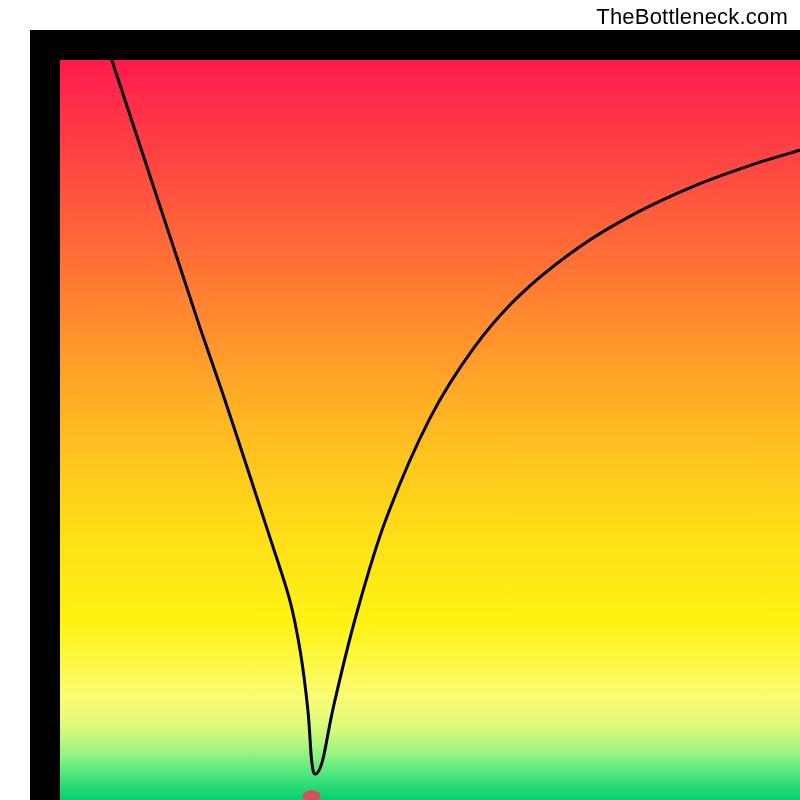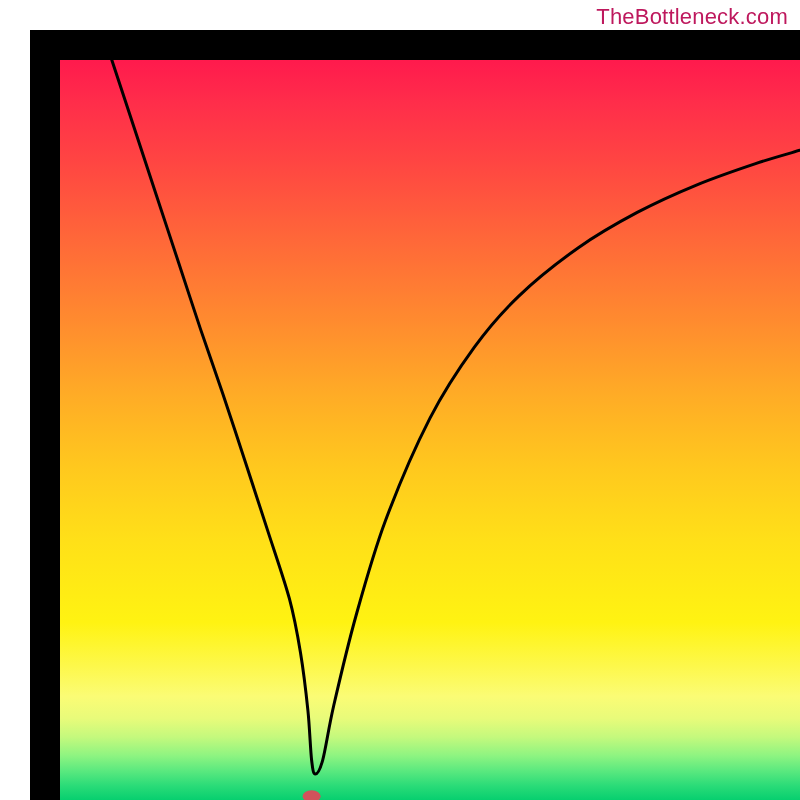--- a/index.html
+++ b/index.html
@@ -48,21 +48,21 @@
     position: absolute;
     left: 0;
     top: 0;
     width: 740px;
     height: 740px;
   }
   .watermark {
     position: absolute;
     top: 4px;
     right: 12px;
-    color: #be185d;
+    color: #000000;
     font-size: 22px;
     font-weight: 500;
     letter-spacing: 0.2px;
     user-select: none;
   }
 </style>
 </head>
 <body>
 
 <div class="chart-container">

